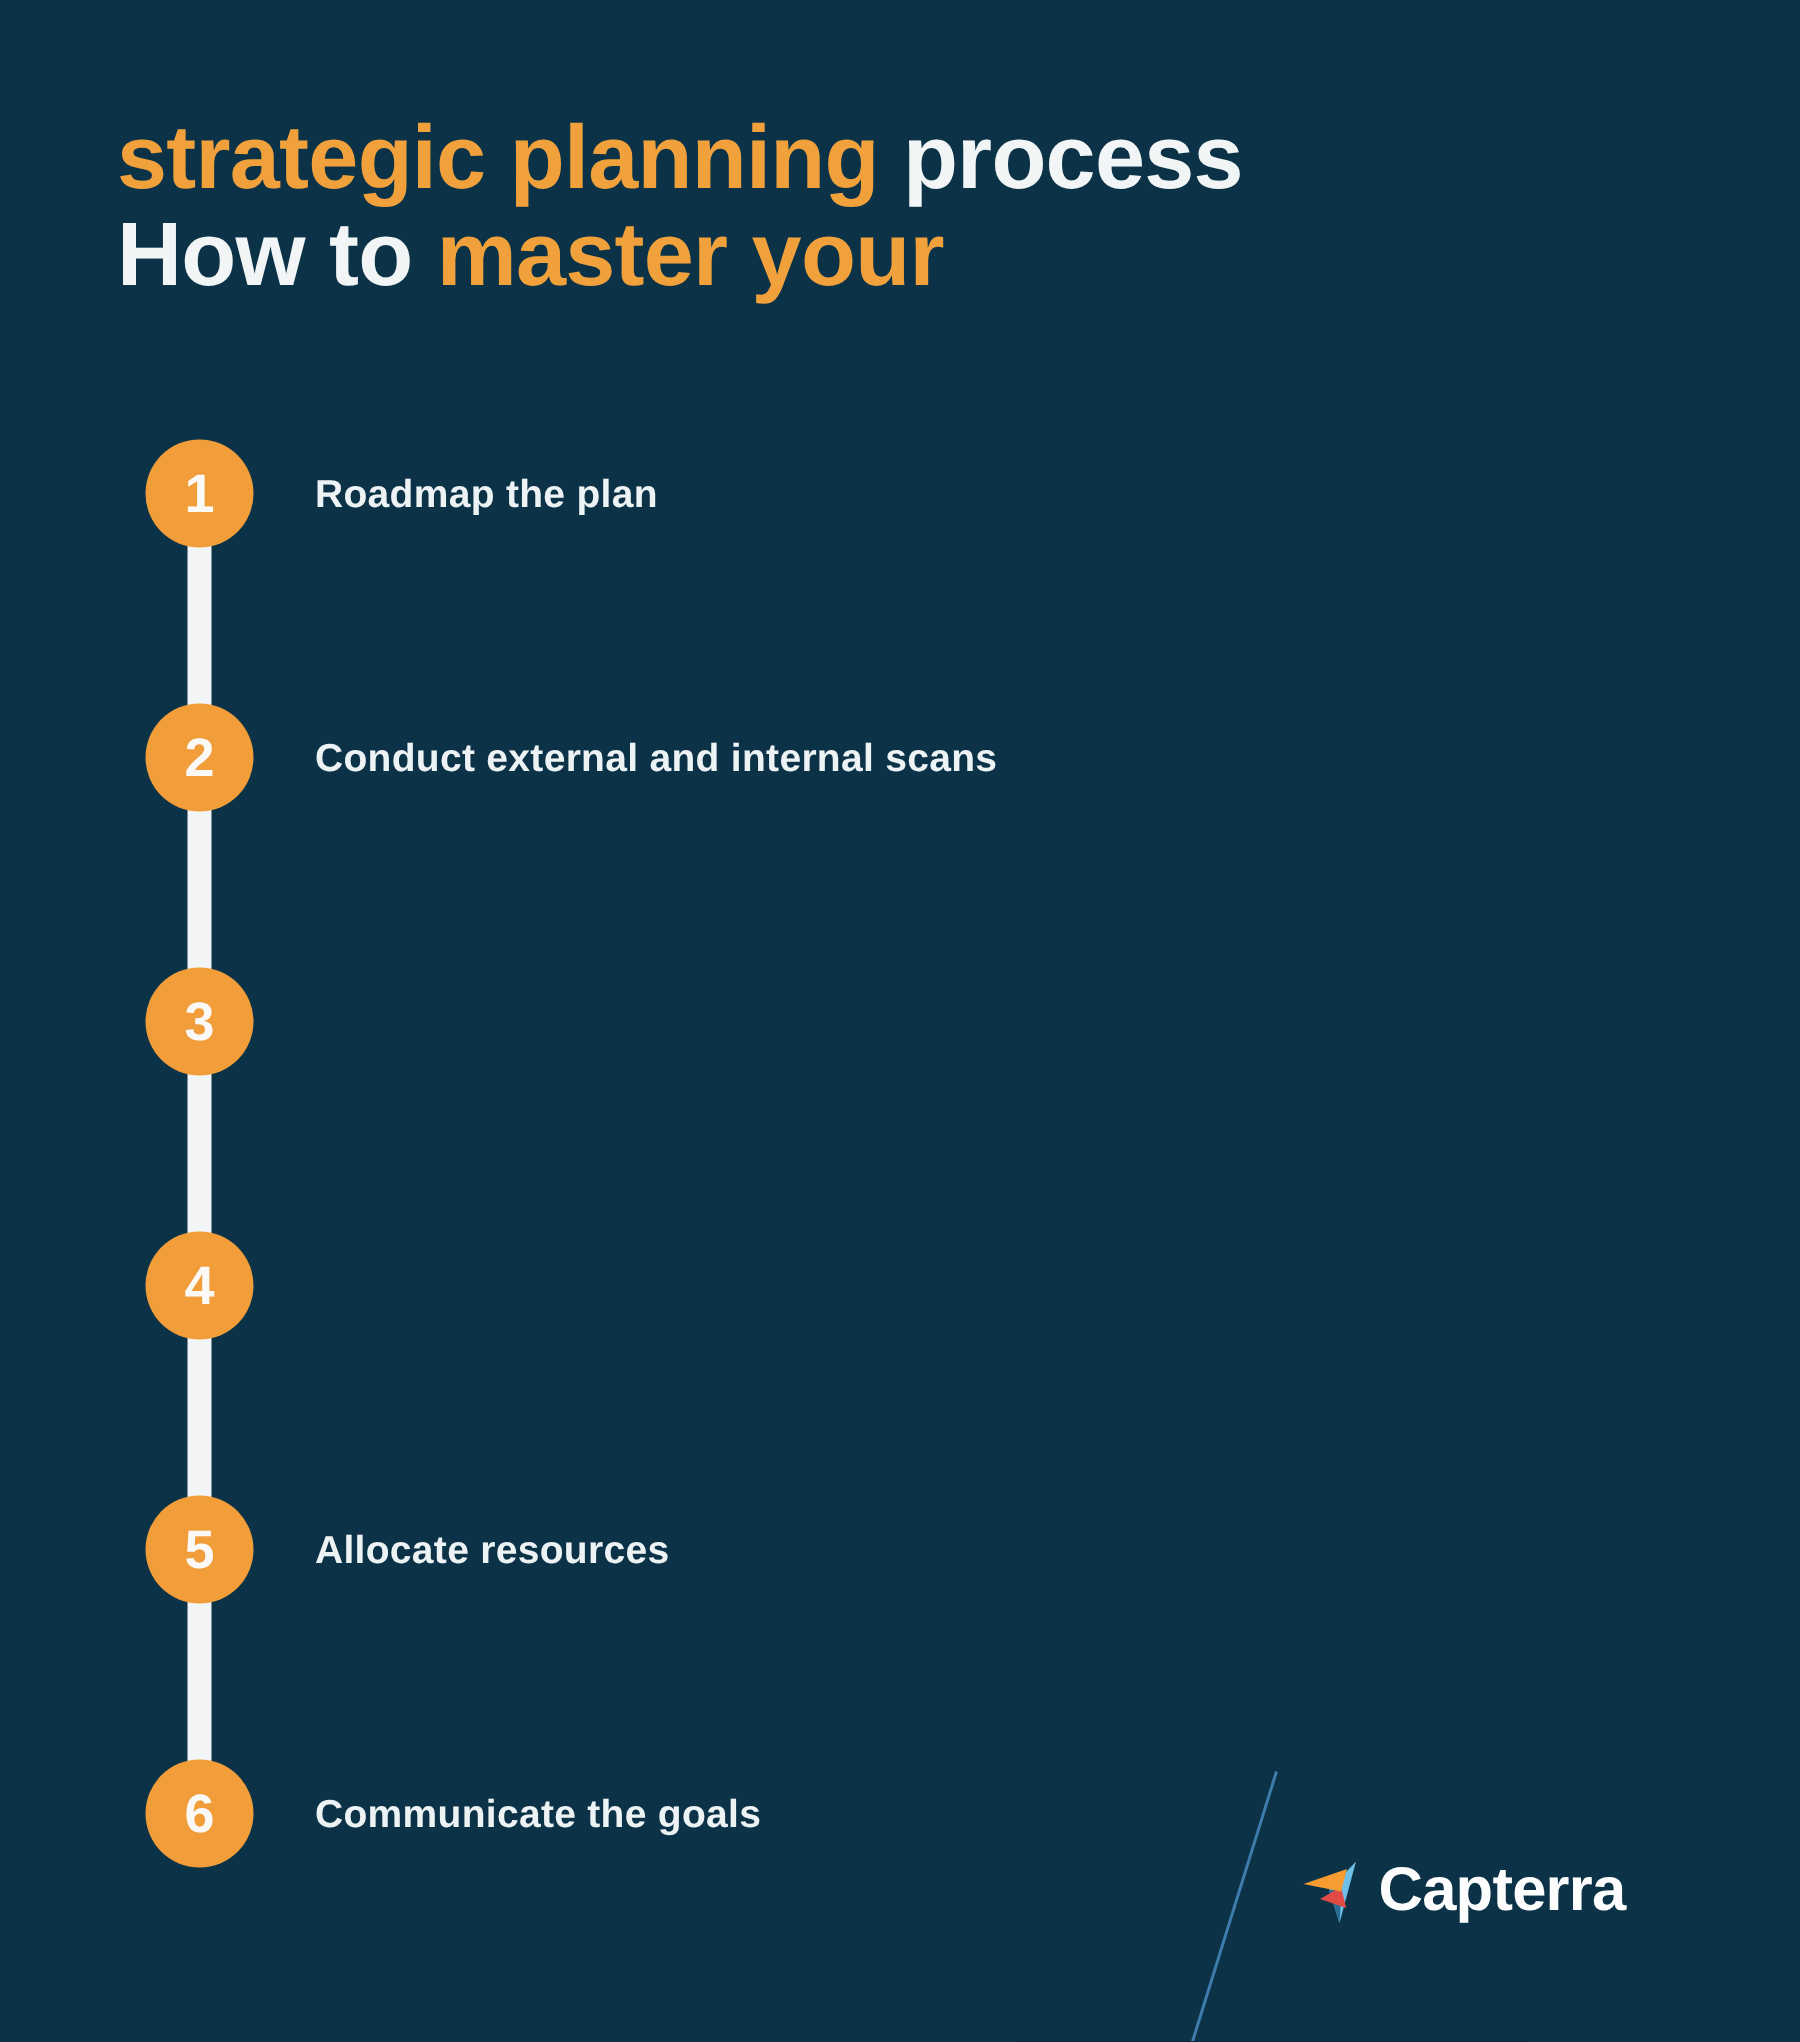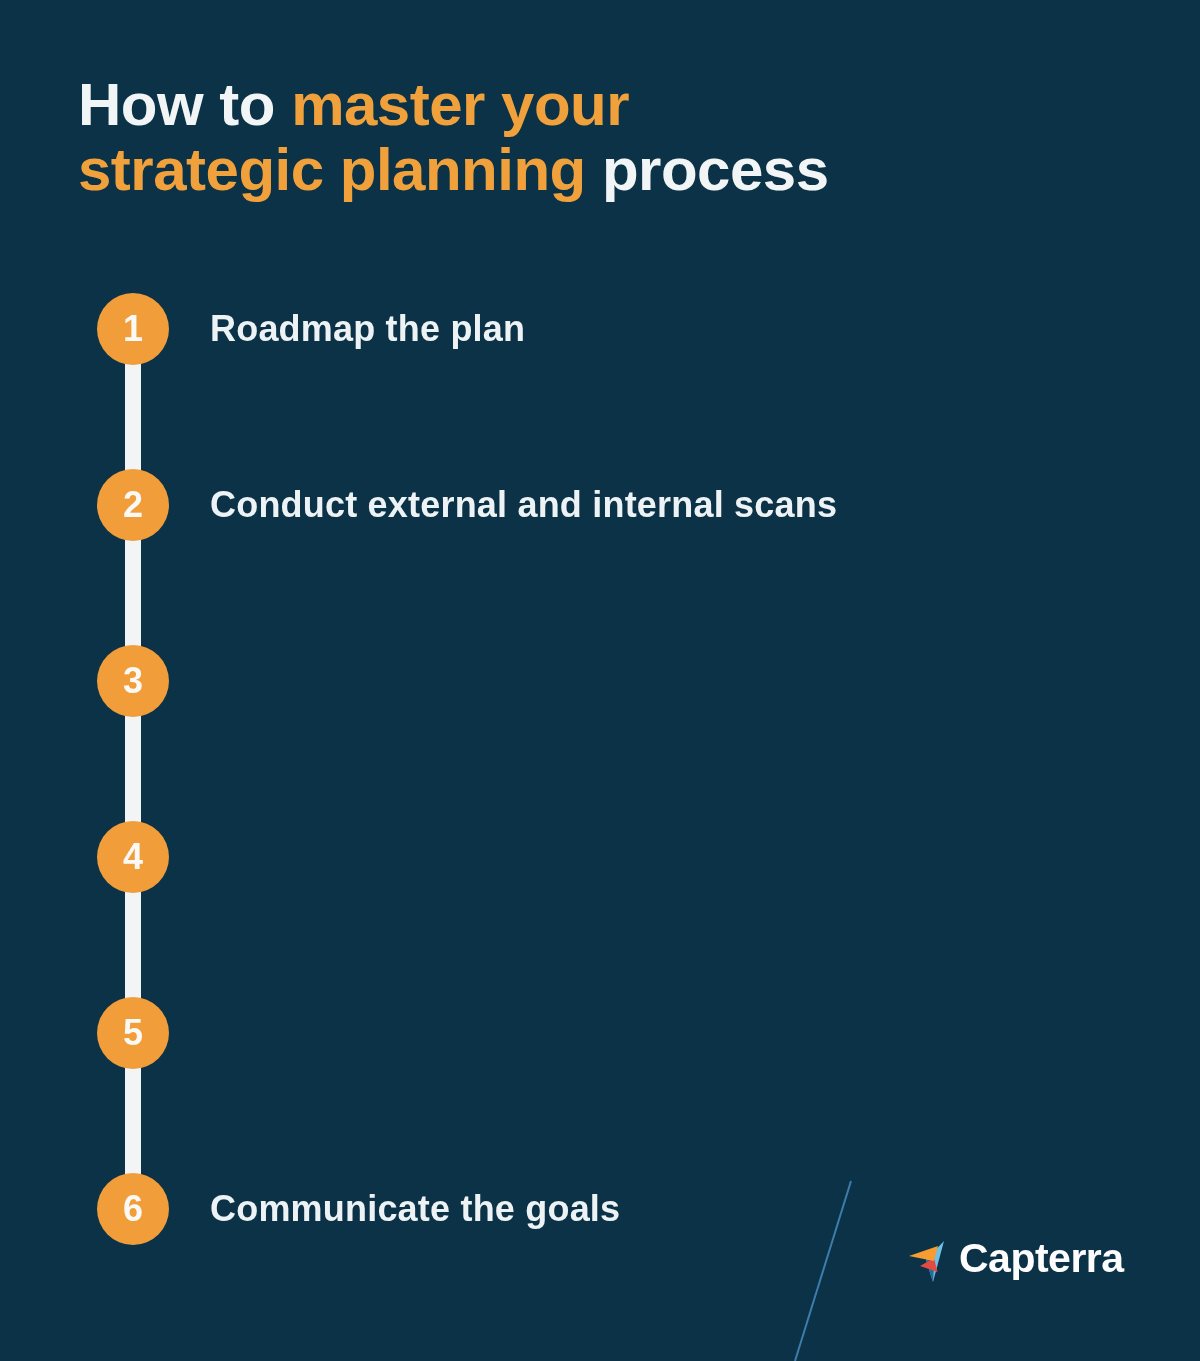--- a/index.html
+++ b/index.html
@@ -54,21 +54,21 @@
     font-size: 36px;
     font-weight: bold;
     display: flex;
     align-items: center;
     justify-content: center;
     flex: 0 0 72px;
   }
   .step-label {
     margin-left: 41px;
     color: #edf2f4;
-    font-size: 36px;
+    font-size: 26px;
     font-weight: 600;
     letter-spacing: 0.2px;
     white-space: nowrap;
   }
   .step-1 { top: 293px; }
   .step-2 { top: 469px; }
   .step-3 { top: 645px; }
   .step-4 { top: 821px; }
   .step-5 { top: 997px; }
   .step-6 { top: 1173px; }
@@ -79,44 +79,45 @@
     left: 770px;
     top: 1161px;
     width: 430px;
     height: 200px;
     z-index: 1;
   }
 
   
   .brand-logo {
     position: absolute;
-    left: 906px;
+    left: 866px;
     top: 1238px;
     display: flex;
+    align-items: center;
     z-index: 2;
   }
   .brand-logo svg { display: block; }
   .brand-name {
     margin-left: 7px;
     color: #fdfdfd;
     font-size: 41px;
     font-weight: bold;
     letter-spacing: -0.5px;
     line-height: 1;
     padding-bottom: 4px;
   }
 </style>
 </head>
 <body>
 
 <div class="canvas">
 
   <h1 class="title">
+    <div class="title-line"><span class="t-orange">strategic planning</span><span class="t-white"> process</span></div>
     <div class="title-line"><span class="t-white">How to </span><span class="t-orange">master your</span></div>
-    <div class="title-line"><span class="t-orange">strategic planning</span><span class="t-white"> process</span></div>
   </h1>
 
   <div class="timeline-line"></div>
 
   <div class="step step-1">
     <div class="step-circle">
         <span>1</span>
       </div>
     <div class="step-label">Roadmap the plan</div>
   </div>
@@ -137,20 +138,21 @@
   <div class="step step-4">
     <div class="step-circle">
         <span>4</span>
       </div>
   </div>
 
   <div class="step step-5">
     <div class="step-circle">
         <span>5</span>
       </div>
+    <div class="step-label">Allocate resources</div>
   </div>
 
   <div class="step step-6">
     <div class="step-circle">
         <span>6</span>
       </div>
     <div class="step-label">Communicate the goals</div>
   </div>
 
   <svg class="corner-decoration" viewBox="0 0 430 200" width="430" height="200" xmlns="http://www.w3.org/2000/svg">

